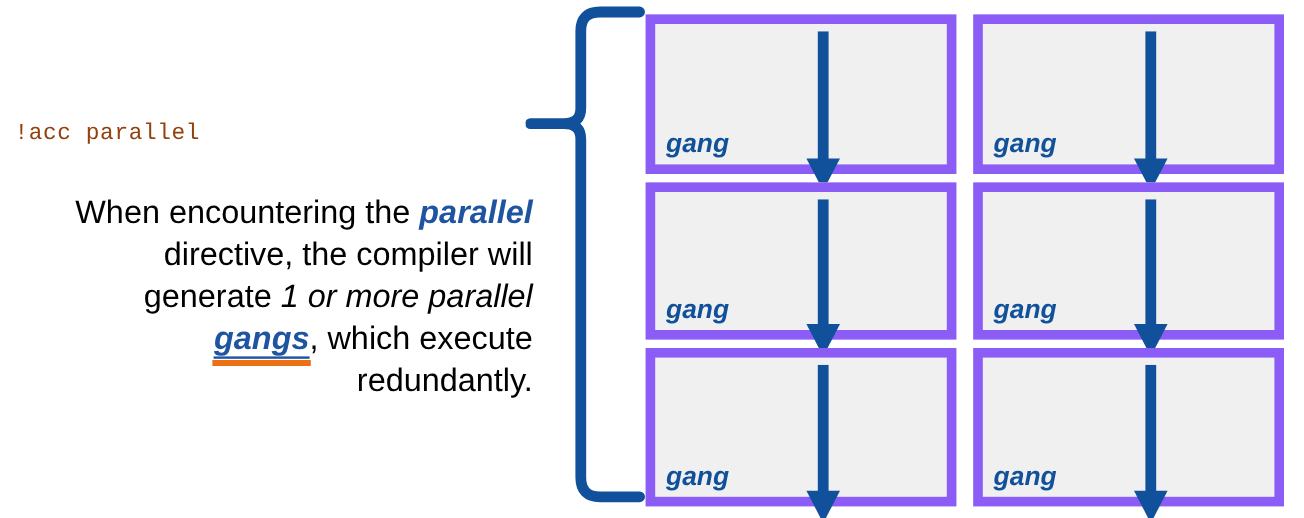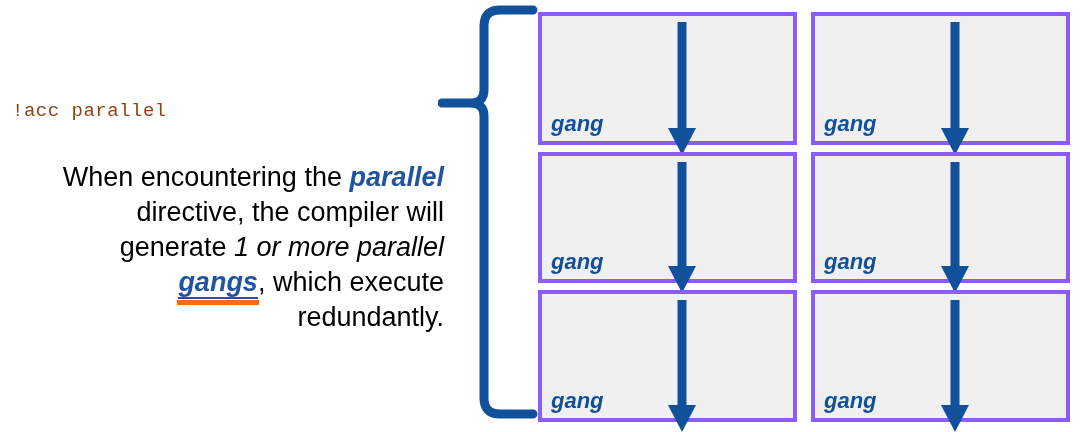--- a/index.html
+++ b/index.html
@@ -81,21 +81,21 @@
     height: 410px;
     display: grid;
     grid-template-columns: 259px 259px;
     grid-template-rows: 133px 131px 132px;
     column-gap: 14px;
     row-gap: 7px;
   }
   .gang-cell {
     position: relative;
     background: #F0F0F0;
-    border: 4px solid #8b5cf6;
+    border: 8px solid #8b5cf6;
     box-sizing: border-box;
   }
   .gang-label {
     position: absolute;
     left: 9px;
     bottom: 6px;
     font-family: "Liberation Sans", sans-serif;
     font-size: 22px;
     font-weight: bold;
     font-style: italic;

